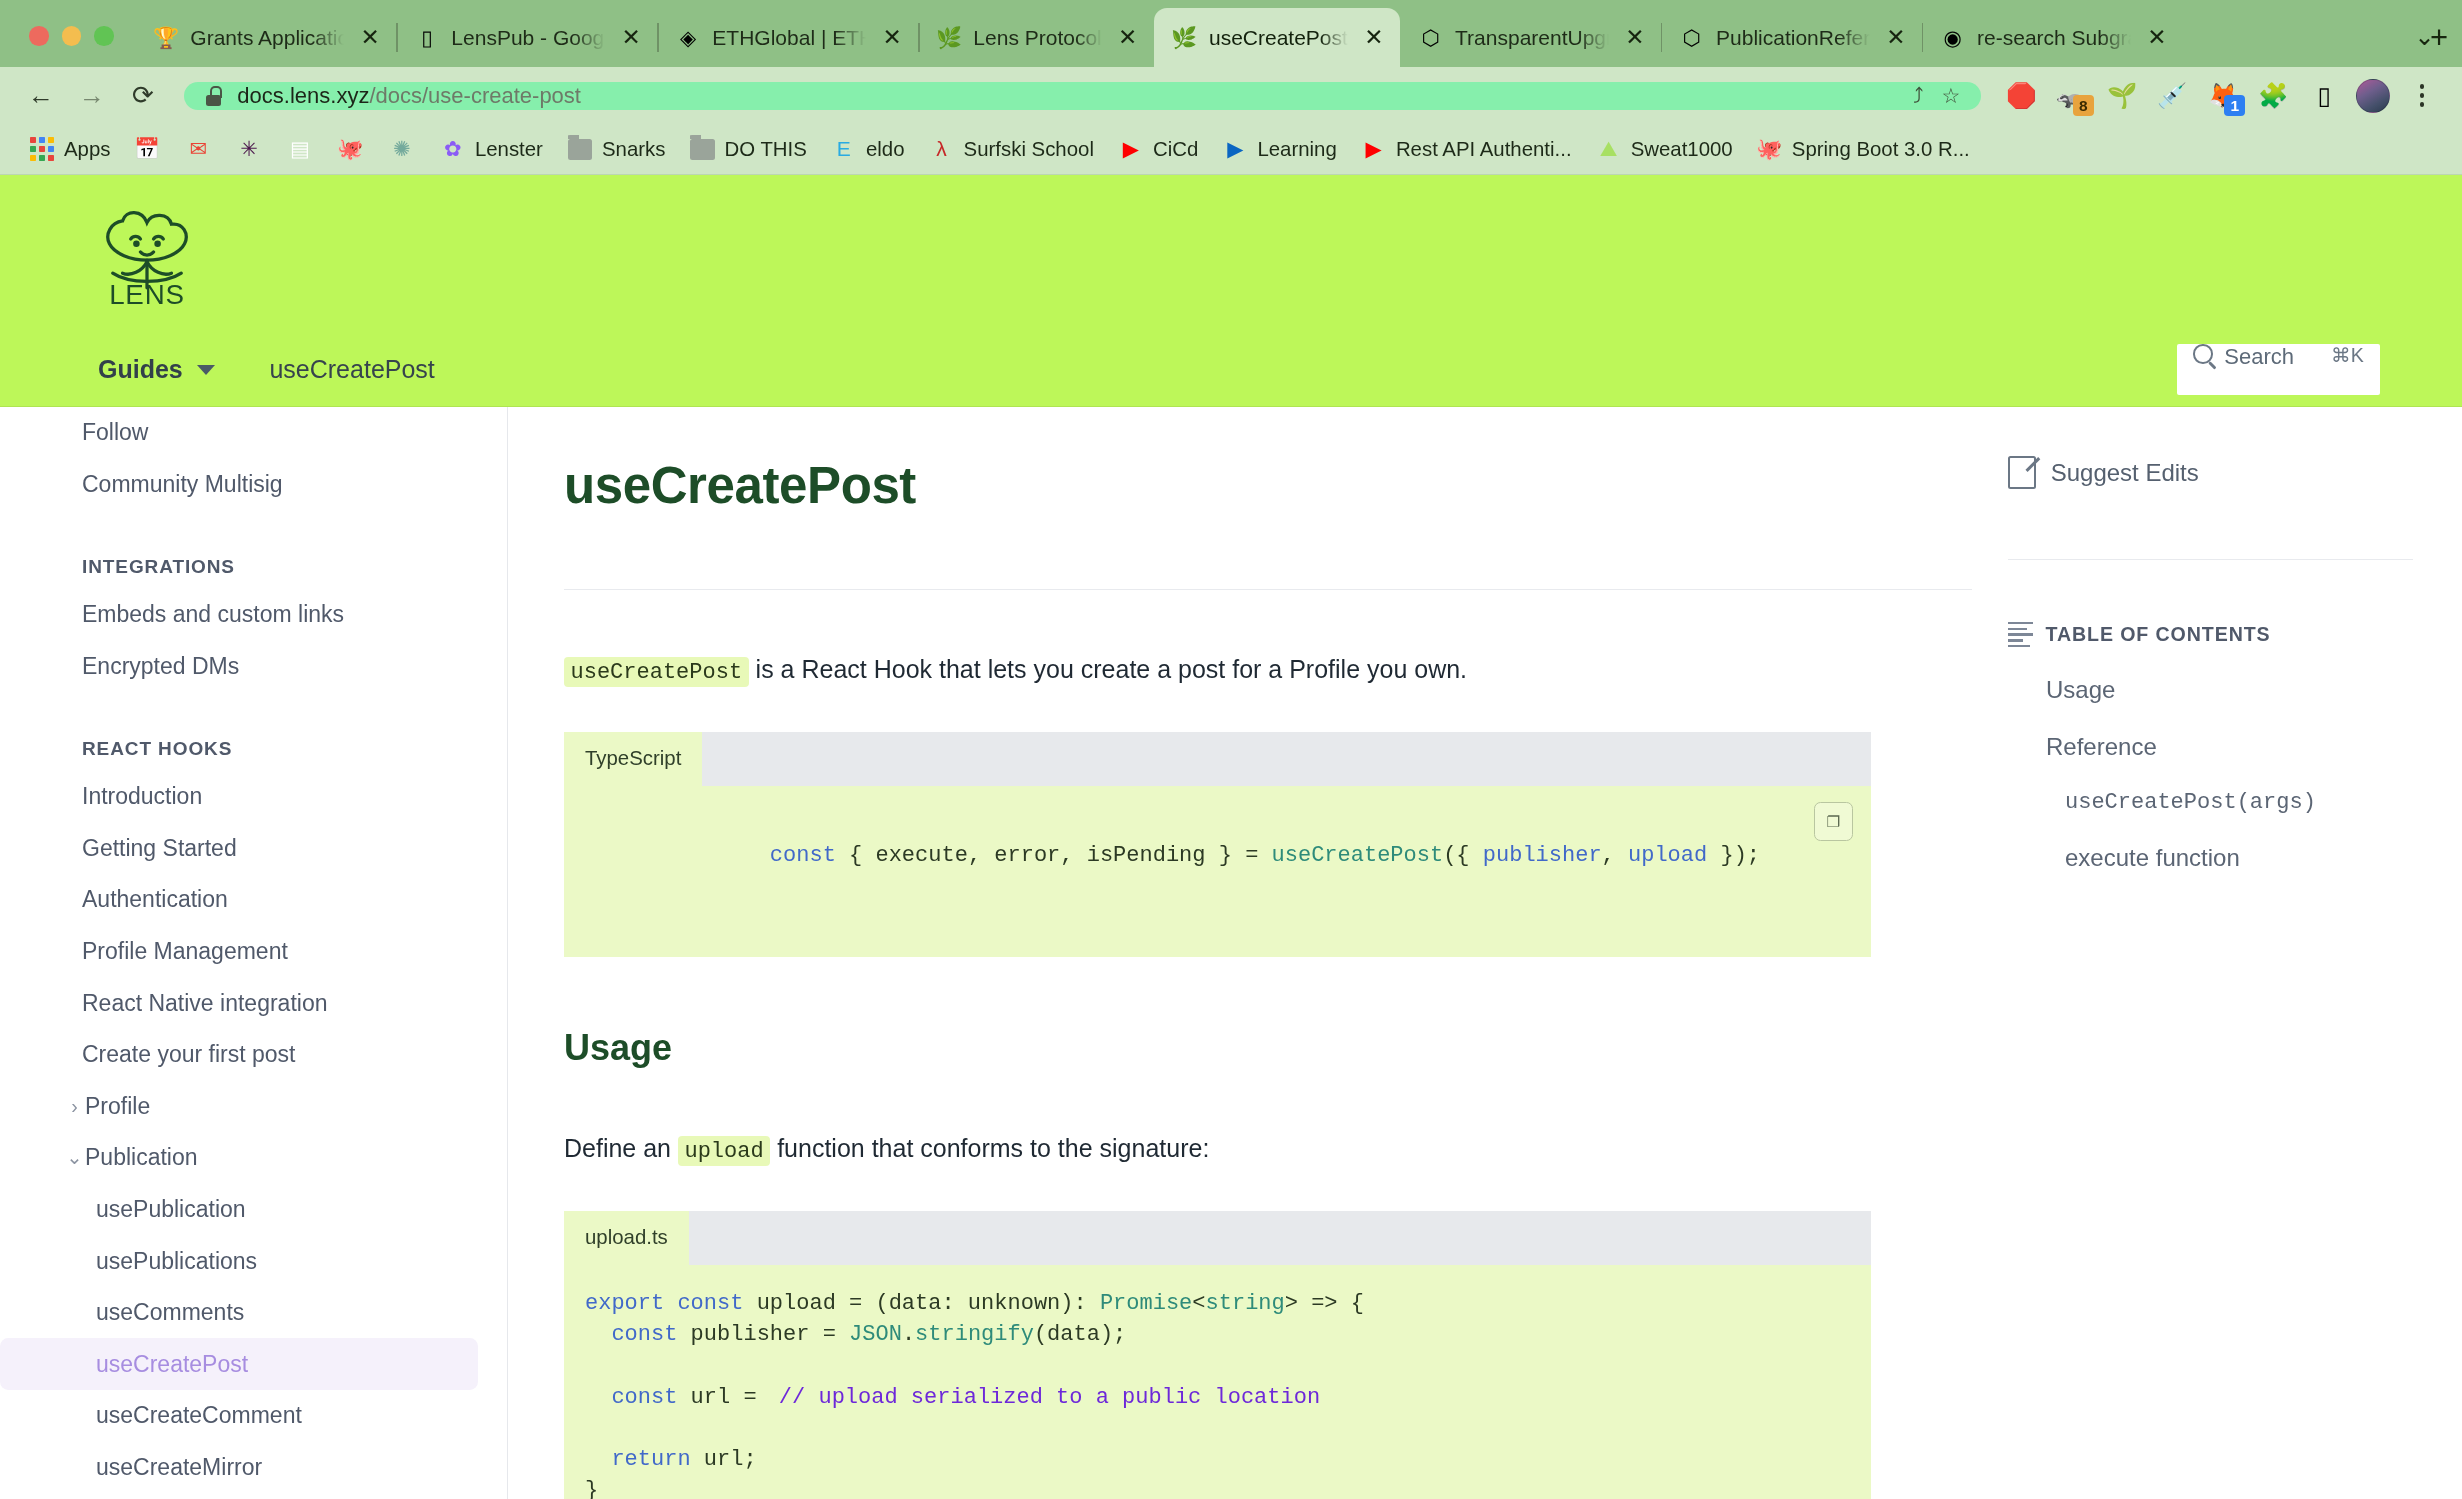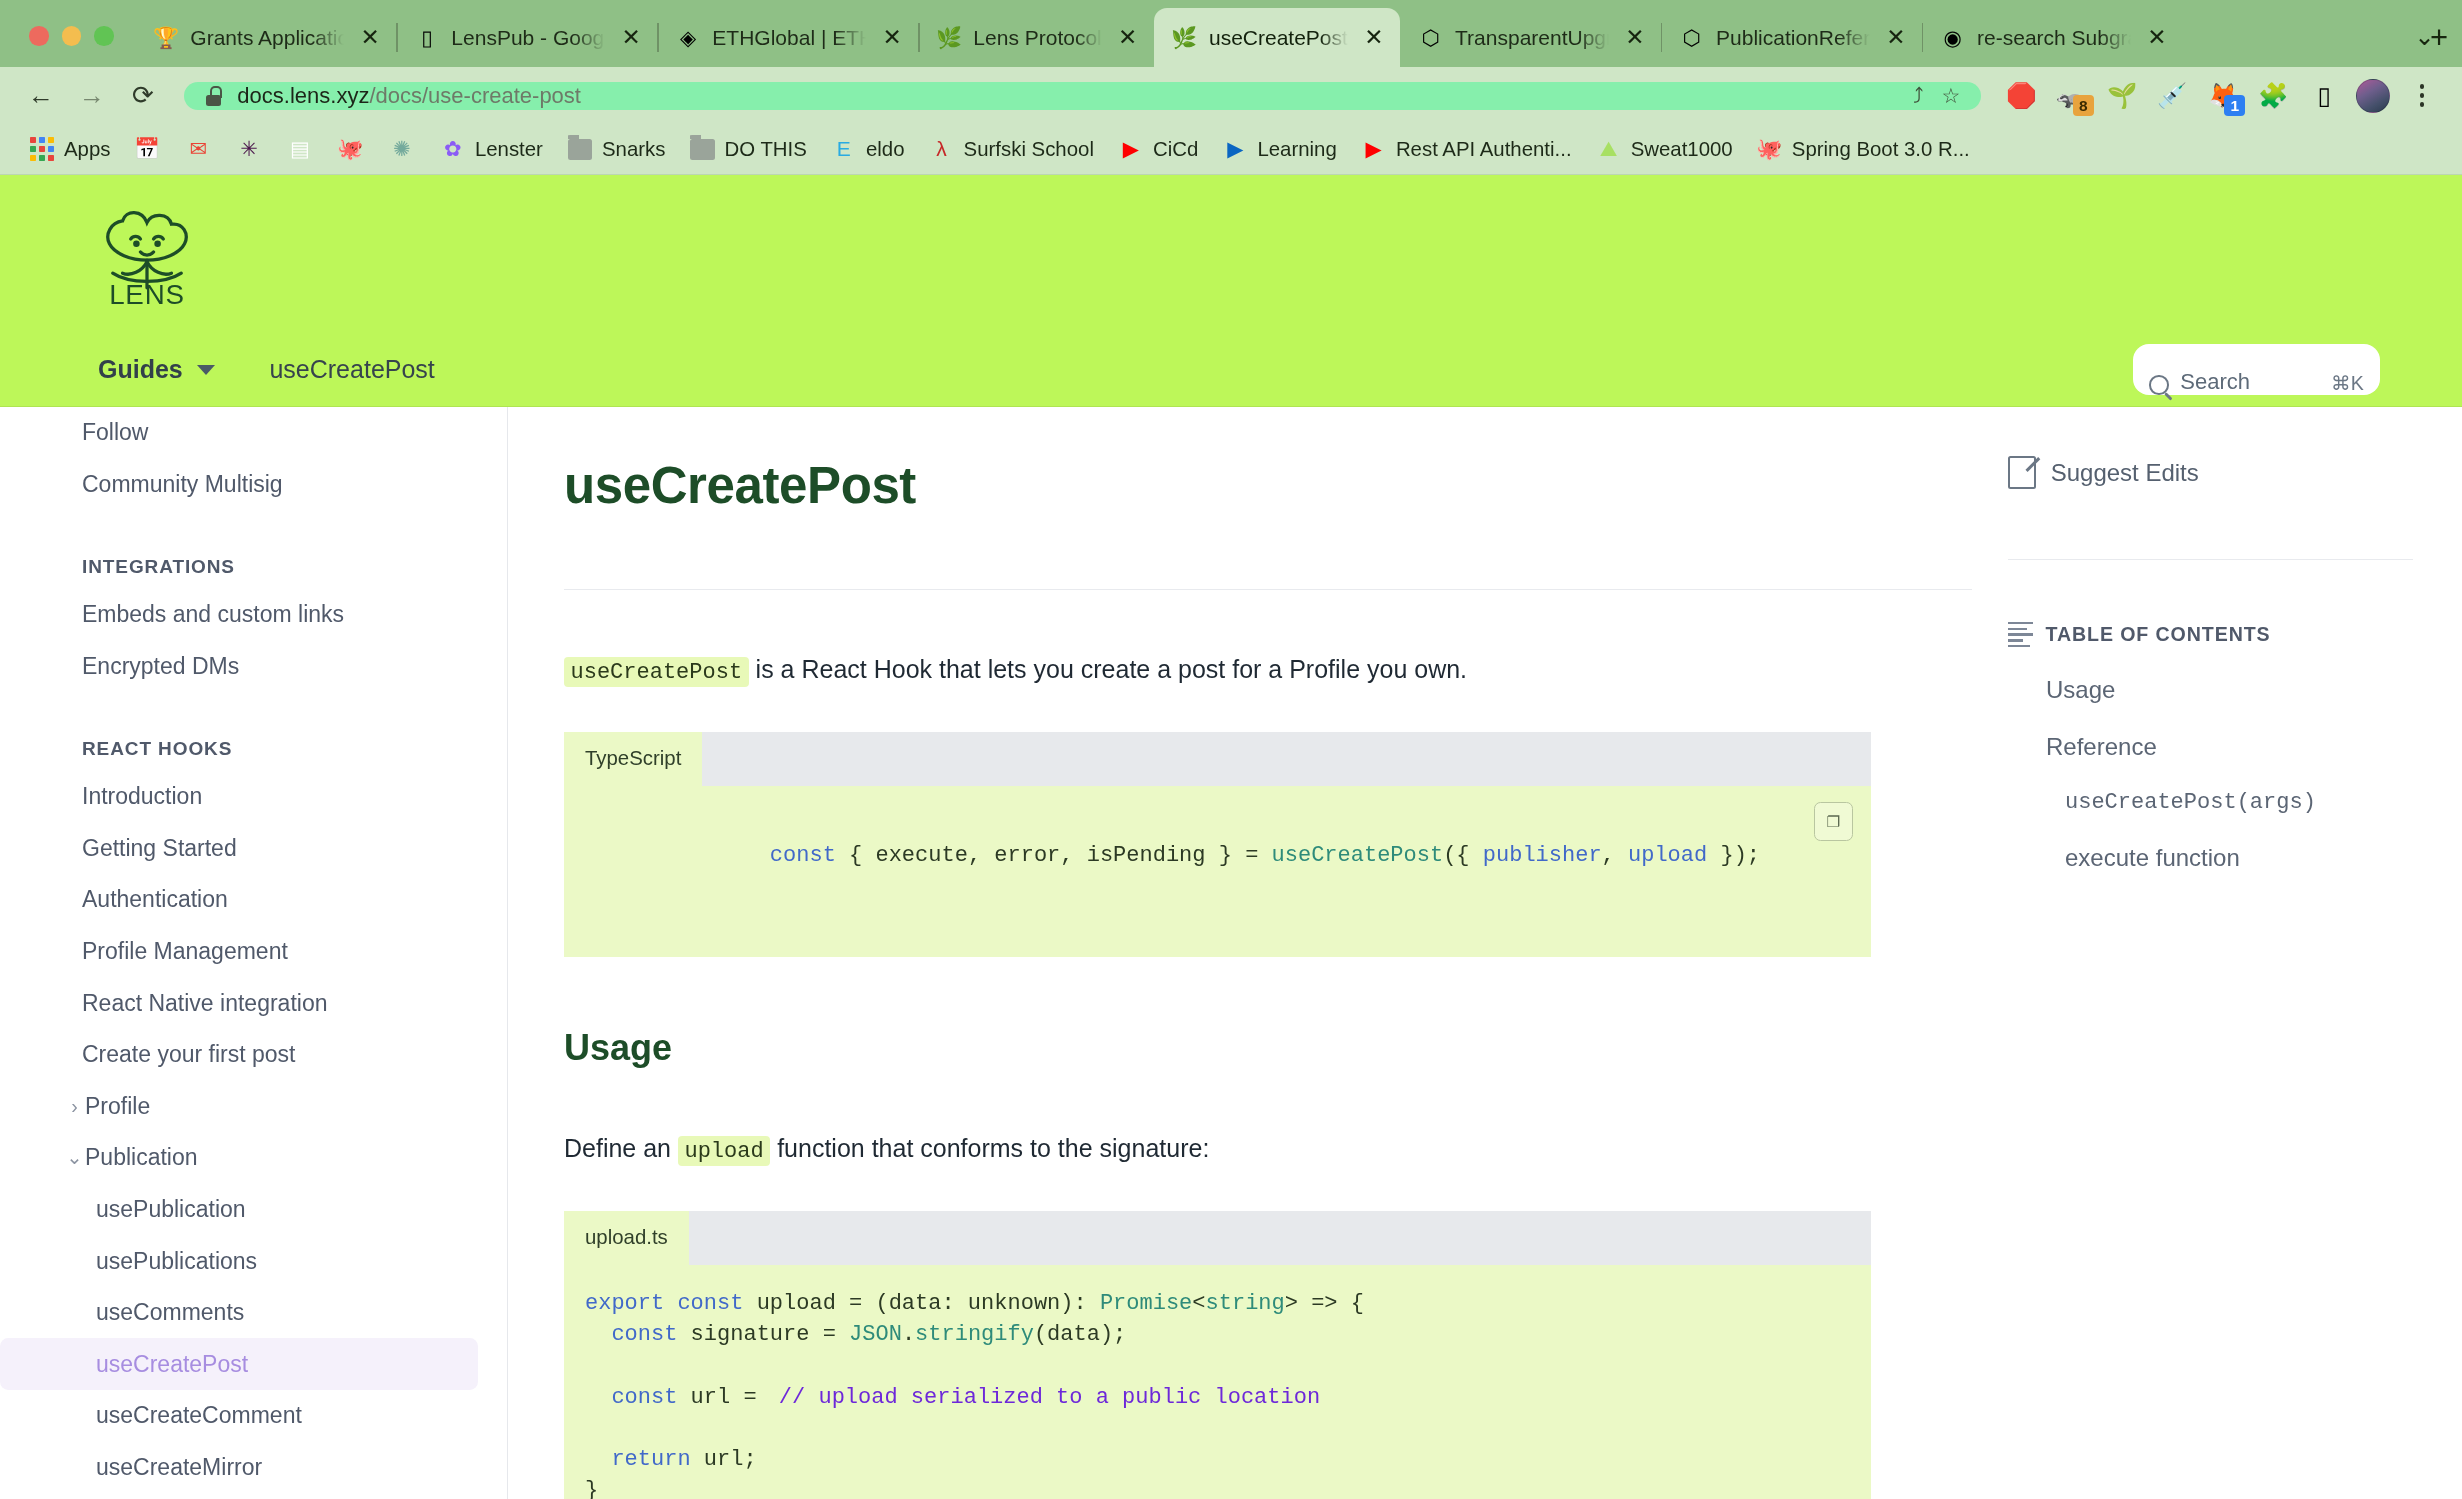--- a/index.html
+++ b/index.html
@@ -221,23 +221,23 @@
     border-left: 9px solid transparent;
     border-right: 9px solid transparent;
     border-top: 10.6px solid #4a5a66;
   }
   .crumb {
     margin-left: 54px;
     font-size: 25px; color: #36434d;
   }
   .searchbox {
     margin-left: auto;
-    width: 247px; height: 51px;
-    background: #fff; border-radius: 16px;
-    display: flex; align-items: flex-end;
+    width: 203px; height: 51px;
+    background: #fff; border-radius: 2px;
+    display: flex; align-items: flex-start;
     padding: 0 16.3px; gap: 11.4px;
   }
   .mag {
     width: 19.6px; height: 19.6px; flex: 0 0 19.6px;
     border: 2.5px solid #6b7785; border-radius: 50%;
     position: relative;
   }
   .mag::after {
     content:""; position:absolute; right:-6.5px; bottom:-4.9px;
     width: 9px; height: 2.5px; background: #6b7785;
@@ -639,21 +639,21 @@
 
           <h2 class="h2">Usage</h2>
 
           <p class="para"><span>Define an </span><code class="inline">upload</code><span> function that conforms to the signature:</span></p>
 
           <div class="codeblock">
             <div class="cb-tabs">
               <div class="cb-tab">upload.ts</div>
             </div>
             <div class="cb-body"><span id="upload-code"><span><span class="kw">export</span><span> </span><span class="kw">const</span><span> upload = (data: unknown): </span><span class="fn">Promise</span><span>&lt;</span><span class="ty">string</span><span>&gt; =&gt; {</span></span>
-<span><span>  </span><span class="kw">const</span><span> signature = </span><span class="fn">JSON</span><span>.</span><span class="fn">stringify</span><span>(data);</span></span>
+<span><span>  </span><span class="kw">const</span><span> publisher = </span><span class="fn">JSON</span><span>.</span><span class="fn">stringify</span><span>(data);</span></span>
 <span><span></span></span>
 <span><span>  </span><span class="kw">const</span><span> url = </span><span class="cm">// upload serialized to a public location</span></span>
 <span><span></span></span>
 <span><span>  </span><span class="kw">return</span><span> url;</span></span>
 <span><span>}</span></span></span></div>
           </div>
 
         </div>
       </main>
 

